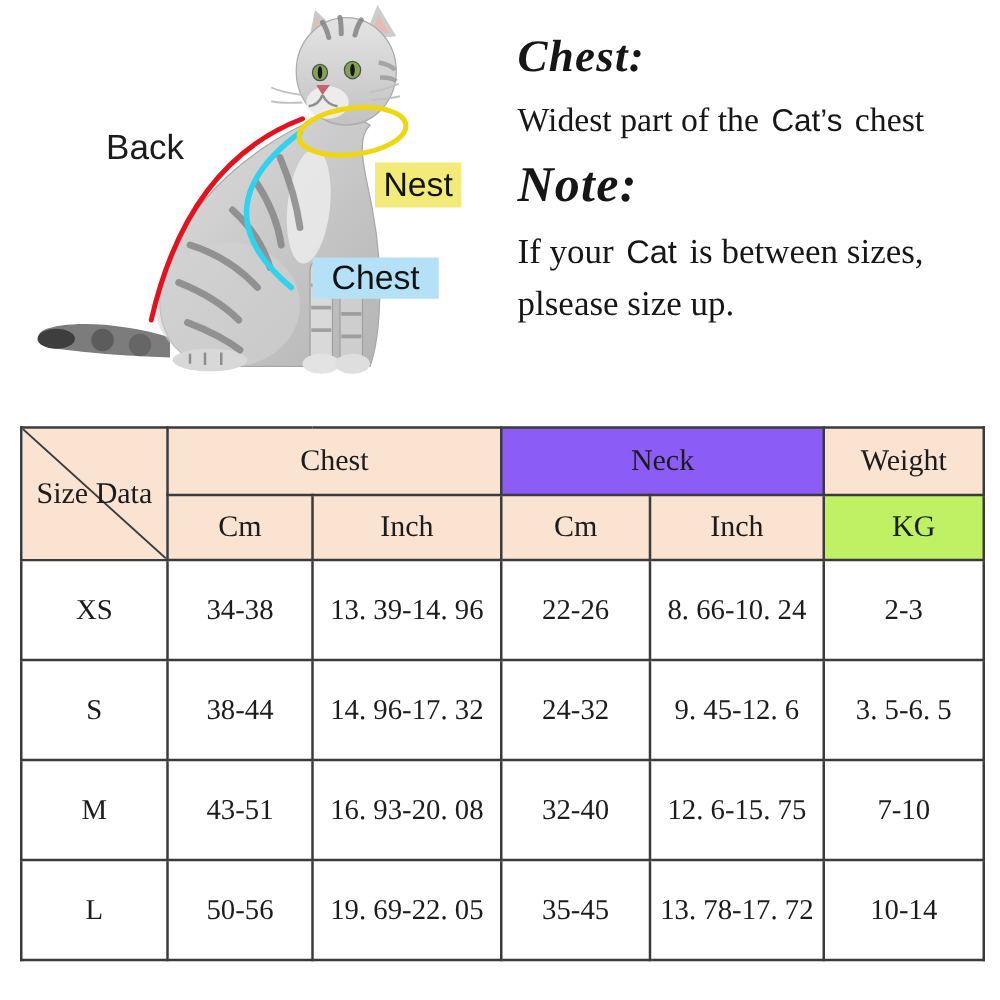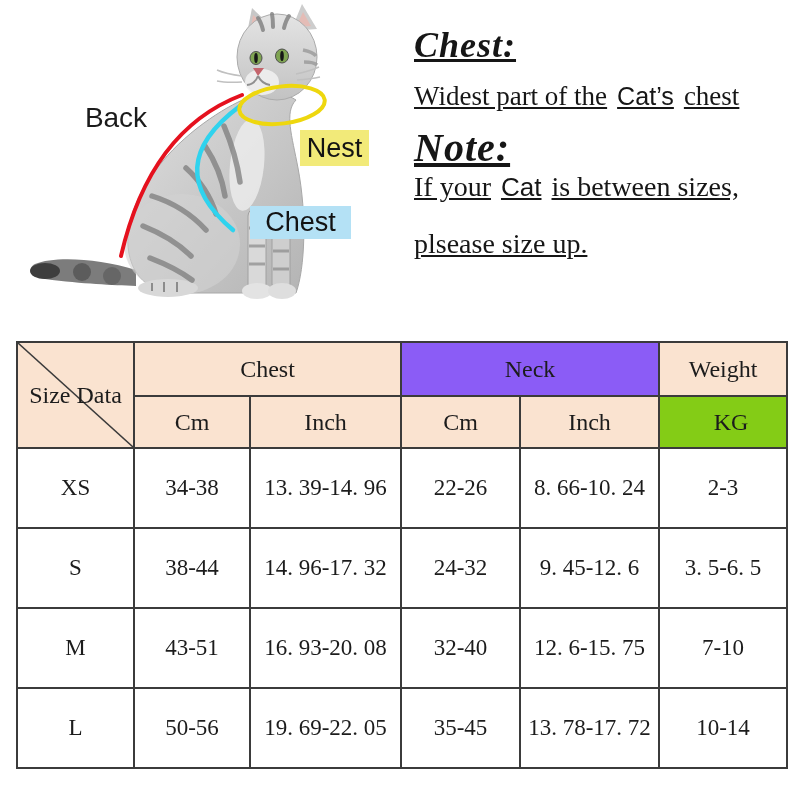--- a/index.html
+++ b/index.html
@@ -26,25 +26,25 @@
   .tag {
     position: absolute;
     display: flex; align-items: center; justify-content: center;
     font-family: "Liberation Sans", "DejaVu Sans", sans-serif;
     font-size: 27px; color: #131313;
   }
   .tag-nest  { left: 300px; top: 130px; width: 69px;  height: 36px; }
   .tag-chest { left: 250px; top: 206px; width: 101px; height: 33px; }
 
   
-  .info-line { position: absolute; white-space: nowrap; text-decoration: underline; }
+  .info-line { position: absolute; white-space: nowrap; }
   .h-chest { left: 414px; top: 24px;  font-size: 36px; font-weight: bold; font-style: italic; letter-spacing: 1px; }
   .h-note  { left: 414px; top: 124px; font-size: 40px; font-weight: bold; font-style: italic; letter-spacing: 1px; }
   .desc    { left: 414px; top: 81px;  font-size: 27px; }
-  .note1   { left: 414px; top: 171px; font-size: 28px; }
+  .note1   { left: 414px; top: 186px; font-size: 28px; }
   .note2   { left: 414px; top: 228px; font-size: 28px; }
   .subject {
     font-family: "Liberation Sans", "DejaVu Sans", sans-serif;
     font-size: 0.93em;
     margin: 0 10px;
   }
 
   
   table.size-table {
     position: absolute; left: 16px; top: 341px;
@@ -180,21 +180,21 @@
       </td>
       <td class="hdr" colspan="2" style="background-color: rgb(250, 227, 208);">Chest</td>
       <td class="hdr" colspan="2" style="background-color: #8b5cf6;">Neck</td>
       <td class="hdr" style="background-color: rgb(250, 227, 208);">Weight</td>
     </tr>
     <tr class="r-h2">
       <td class="hdr" style="background-color: rgb(250, 227, 208);">Cm</td>
       <td class="hdr" style="background-color: rgb(250, 227, 208);">Inch</td>
       <td class="hdr" style="background-color: rgb(250, 227, 208);">Cm</td>
       <td class="hdr" style="background-color: rgb(250, 227, 208);">Inch</td>
-      <td class="hdr" style="background-color: #84cc16; padding-left: 16px;">KG</td>
+      <td class="hdr" style="background-color: #bef264; padding-left: 16px;">KG</td>
     </tr>
     <tr class="r-body">
       <td>XS</td>
       <td>34-38</td>
       <td>13. 39-14. 96</td>
       <td>22-26</td>
       <td>8. 66-10. 24</td>
       <td>2-3</td>
     </tr>
     <tr class="r-body">

